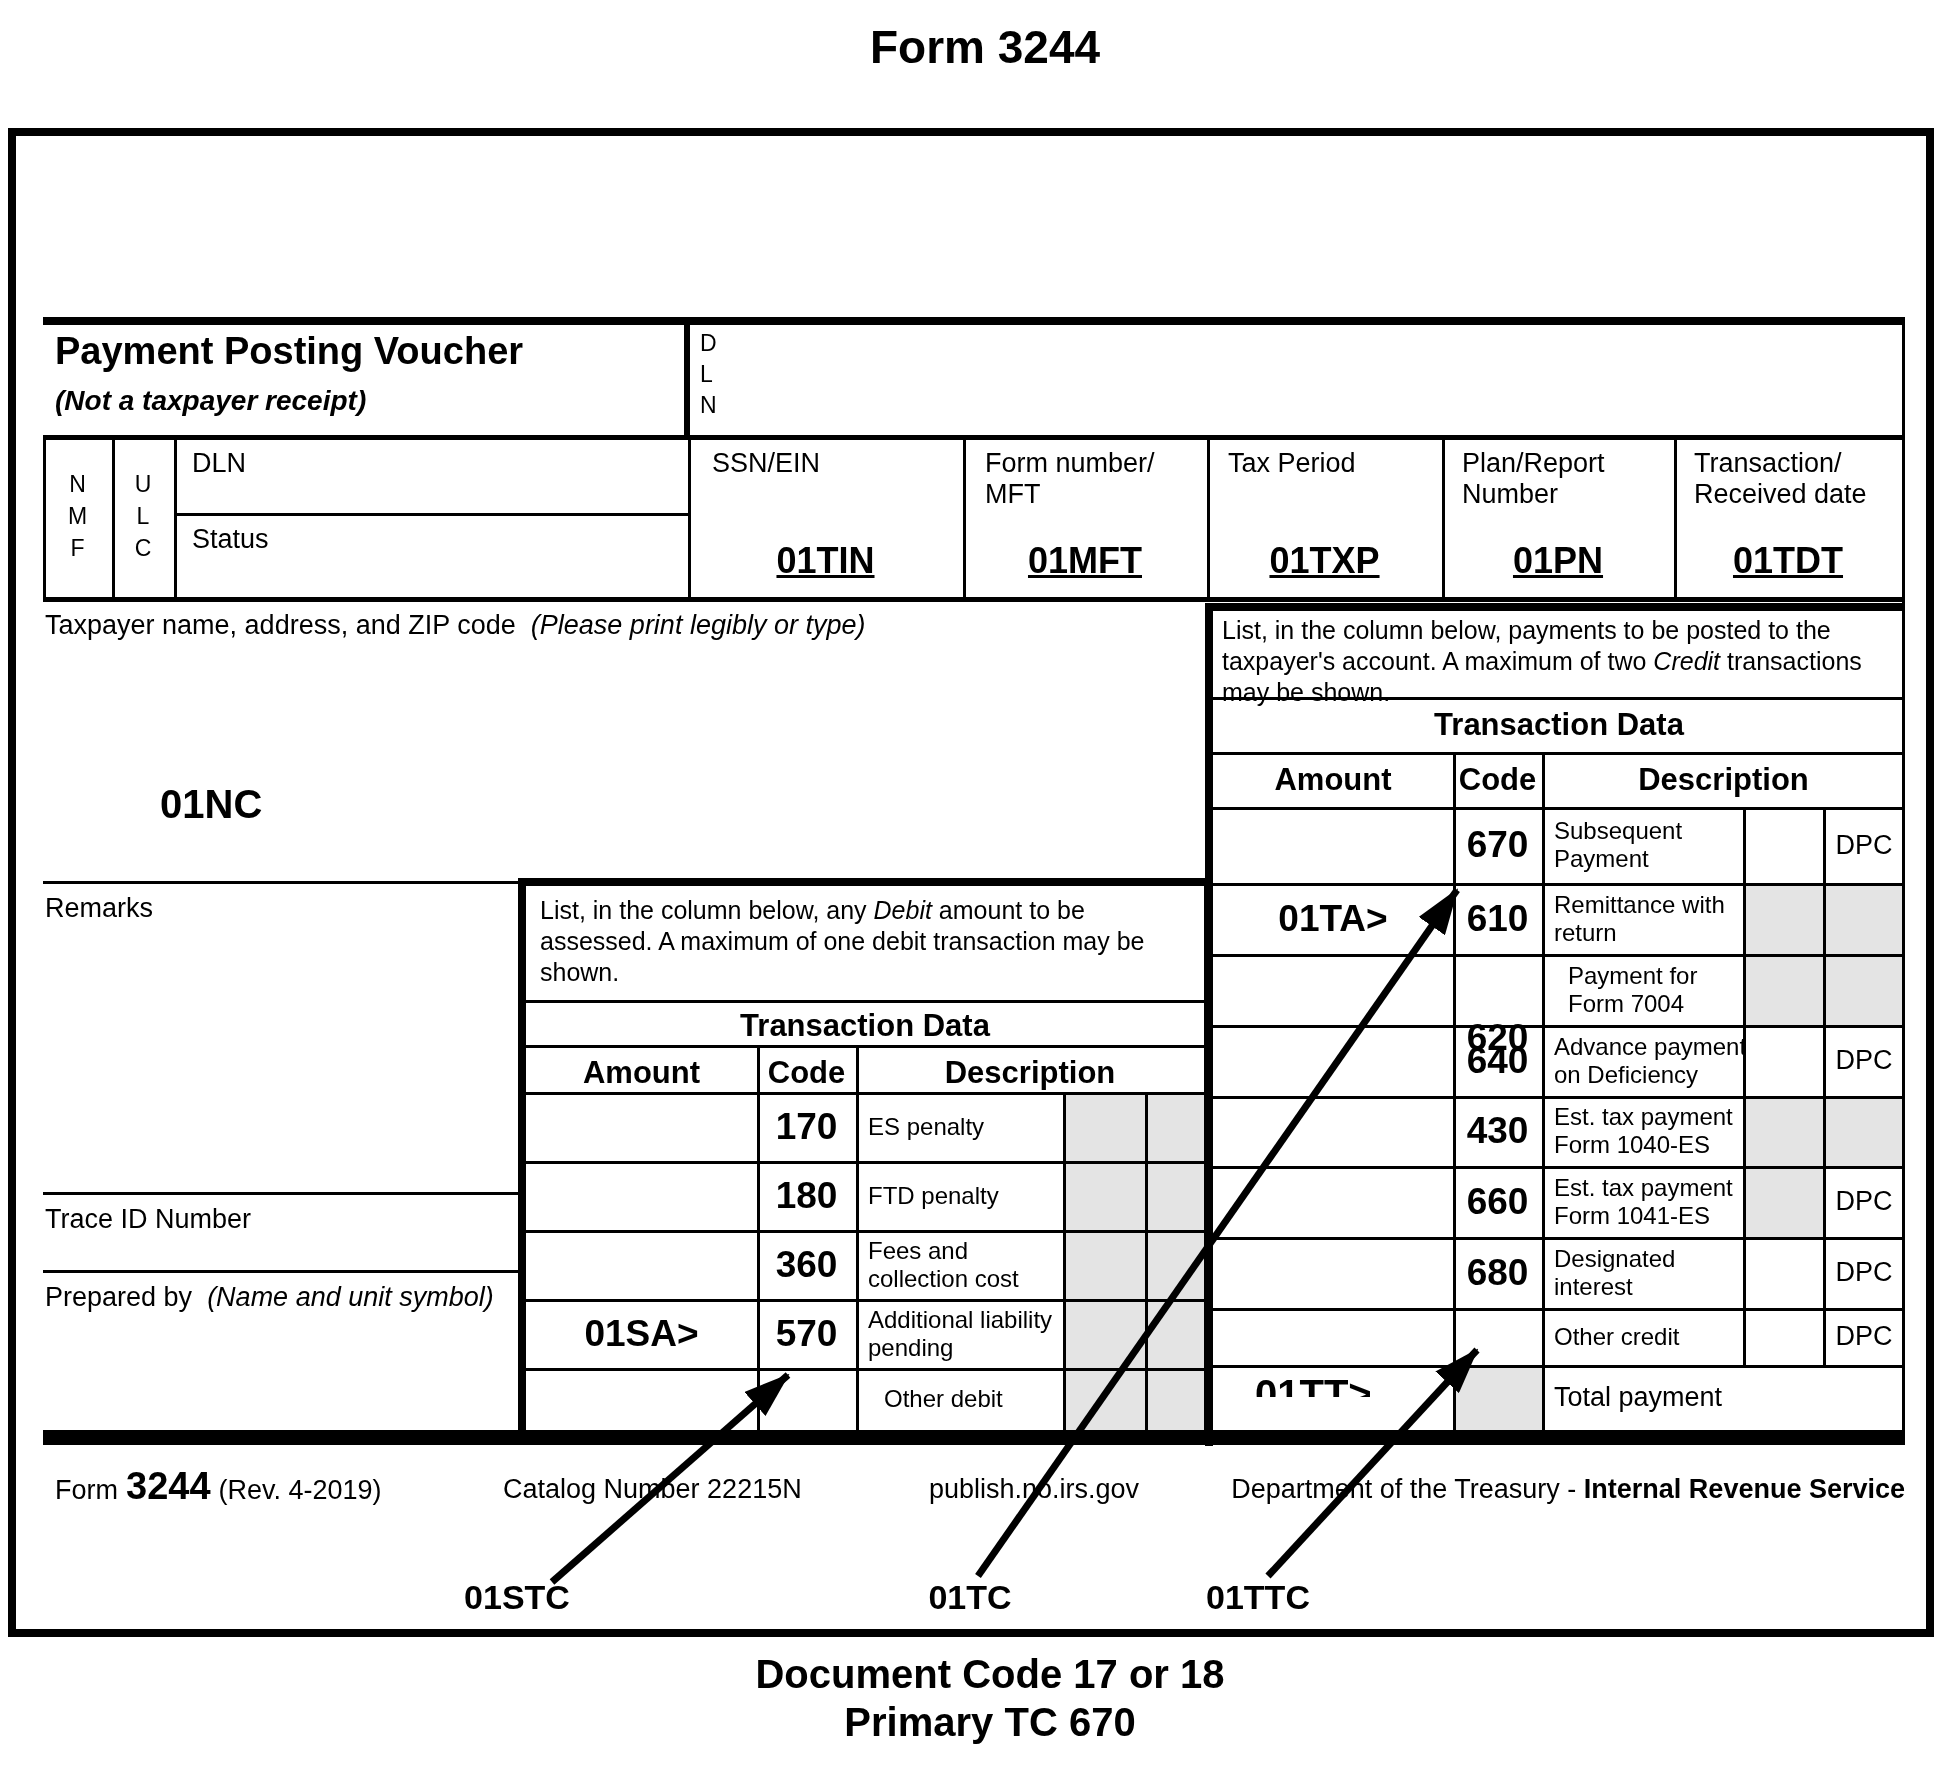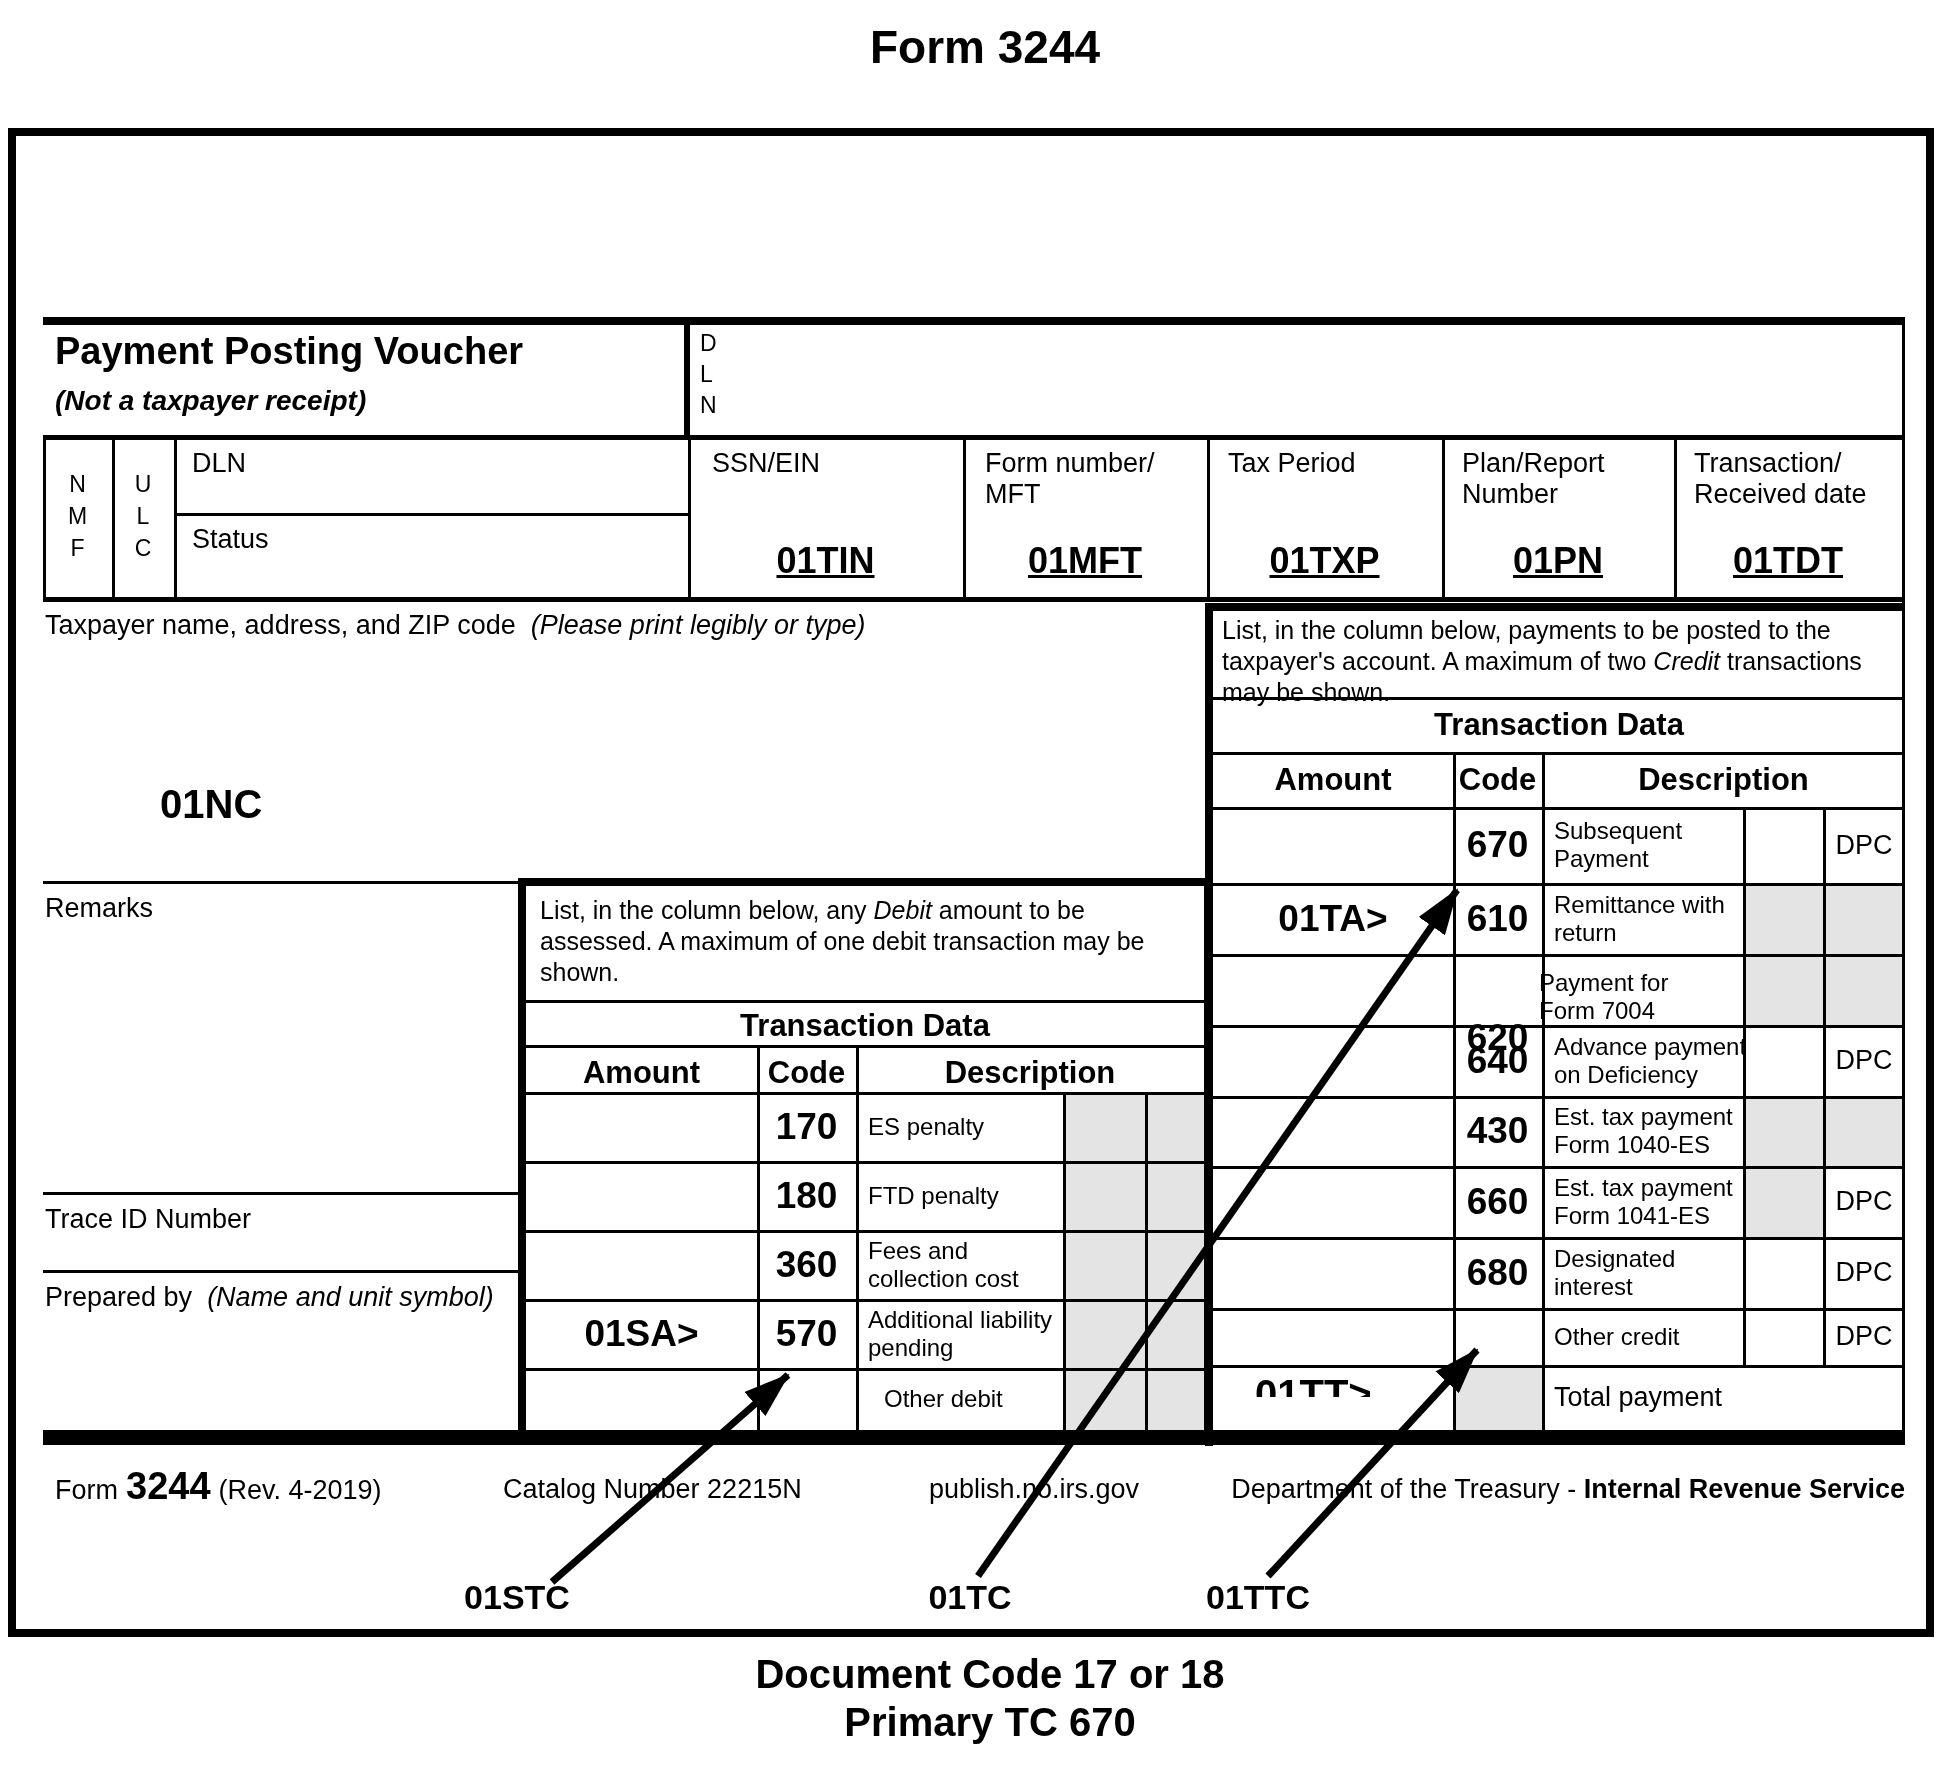--- a/index.html
+++ b/index.html
@@ -220,21 +220,21 @@
     <div class="cell amtcell" style="left:0px; width:240px;">01TA&gt;</div>
     <div class="cell codecell" style="left:240px; width:89px;">610</div>
     <div class="cell desccell" style="left:341px; width:200px;">
       <div>Remittance with</div>
         <div>return</div>
     </div>
   </div>
   <div class="row" style="left:1213px; top:954px; width:692px; height:71px;">
     <div class="shadebox" style="left:533px; width:159px;"></div>
     <div class="cell codecell" style="left:240px; width:89px;margin-top:48px;">620</div>
-    <div class="cell desccell" style="left:326px; width:200px;justify-content:flex-end;">
+    <div class="cell desccell" style="left:355px; width:200px;">
       <div>Payment for</div>
         <div>Form 7004</div>
     </div>
   </div>
   <div class="row" style="left:1213px; top:1025px; width:692px; height:71px;">
     <div class="cell codecell" style="left:240px; width:89px;">640</div>
     <div class="cell desccell" style="left:341px; width:200px;">
       <div>Advance payment</div>
         <div>on Deficiency</div>
     </div>

